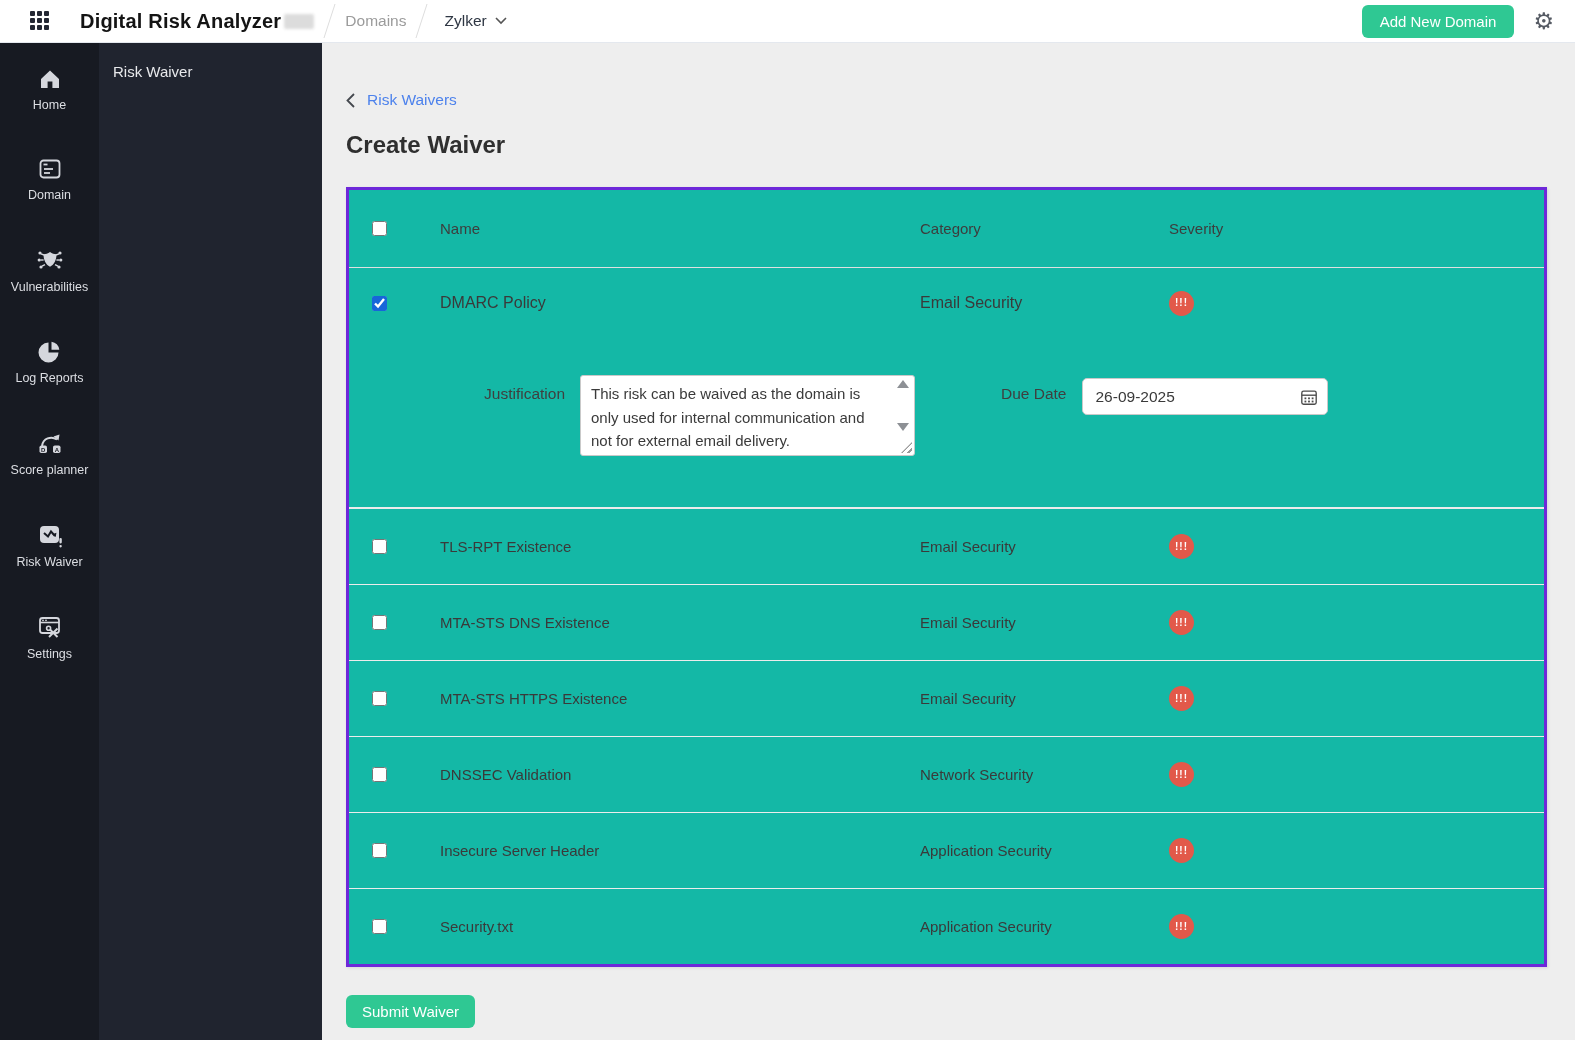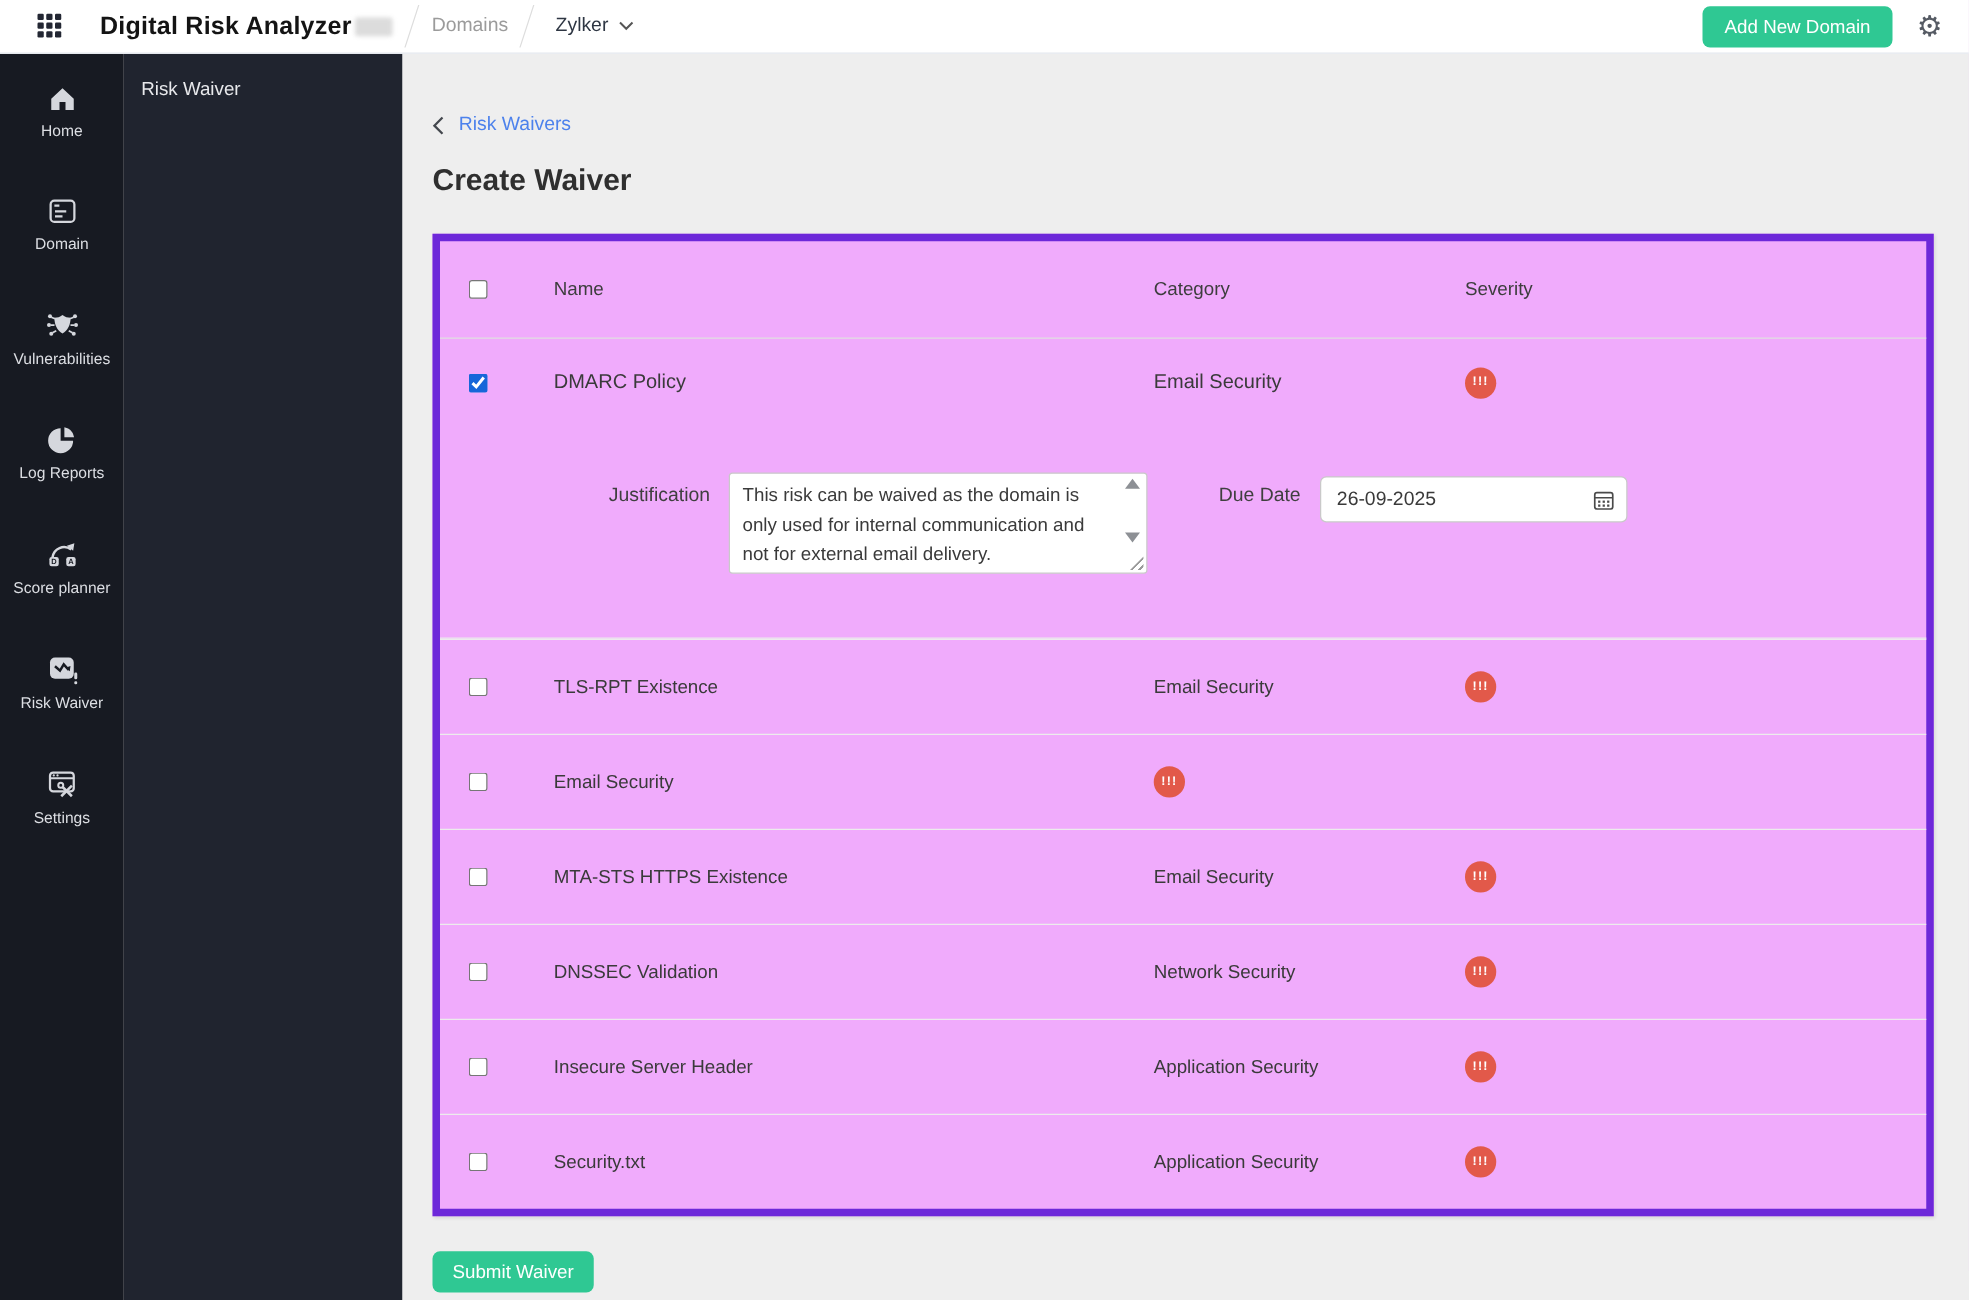--- a/index.html
+++ b/index.html
@@ -34,21 +34,21 @@
   .panel { position:absolute; top:43px; left:99px; bottom:0; width:223px; background:#20242f; }
   .panel-title { color:#e8e9ec; font-size:15px; padding:20px 0 0 14px; }
 
   
   .content { position:absolute; top:43px; left:322px; right:0; bottom:0; background:#eeeeee;
              padding:46px 0 0 24px; }
   .back-row { display:flex; align-items:center; gap:12px; height:22px; cursor:pointer; }
   .back-link { color:#4d82ec; font-size:15.5px; }
   .page-title { font-size:24px; font-weight:bold; color:#2f2f2f; margin-top:20px; }
 
-  .card { margin-top:28px; width:1201px; background:#f0abfc; border:6px solid #6d28d9;
+  .card { margin-top:28px; width:1201px; background:#14b8a6; border:3px solid #6d28d9;
           box-shadow:1px 1px 3px rgba(0,0,0,.10); }
   .cols { display:grid; grid-template-columns:91px 480px 249px 1fr; align-items:center; }
   .cell-check { padding-left:23px; }
   input[type=checkbox] { width:15px; height:15px; accent-color:#1766d9; cursor:pointer; display:block; }
   .thead { height:78px; border-bottom:1px solid #e0e0e0; font-size:15px; color:#3d3d3d; }
   .trow { height:76px; border-top:1px solid #ececec; font-size:15px; color:#3a3a3a; }
   .trow:first-of-type { border-top:none; }
   .row-expanded { border-top:none; }
   .row-expanded .row-line { height:70px; }
   .sev { width:25px; height:25px; border-radius:50%; background:#e2594a; color:#ffffff;
@@ -66,21 +66,21 @@
              padding:6px 26px 6px 10px; background:transparent; }
   .fake-scroll { position:absolute; top:4px; right:4px; bottom:24px; width:14px;
                  display:flex; flex-direction:column; justify-content:space-between; align-items:center; }
   .tri-up { width:0; height:0; border-left:6px solid transparent; border-right:6px solid transparent;
             border-bottom:8px solid #8d9095; }
   .tri-down { width:0; height:0; border-left:6px solid transparent; border-right:6px solid transparent;
               border-top:8px solid #8d9095; }
   .grip { position:absolute; right:2px; bottom:2px; width:11px; height:11px;
           background:repeating-linear-gradient(135deg, transparent 0 3px, #9a9a9a 3px 4.5px);
           clip-path:polygon(100% 0, 100% 100%, 0 100%); }
-  .due-label { margin-left:57px; font-size:15.5px; color:#3f3f3f; margin-top:10px; }
+  .due-label { margin-left:86px; font-size:15.5px; color:#3f3f3f; margin-top:10px; }
   .date-wrap { position:relative; margin-left:16px; margin-top:3px; }
   .date-wrap input { width:246px; height:37px; border:1px solid #c9c9c9; border-radius:5px;
           font-family:"Liberation Sans", sans-serif; font-size:15.5px; color:#3a3a3a; padding:0 34px 0 12px; }
   .cal-icon { position:absolute; right:10px; top:10px; cursor:pointer; }
 
   .submit-row { margin-top:28px; }
   .btn-submit { height:33px; padding:0 16px; }
 </style>
 </head>
 <body>
@@ -262,20 +262,21 @@
       <div>Email Security</div>
       <div>
           <span class="sev">!!!</span>
         </div>
     </div>
 
     <div class="cols trow">
       <div class="cell-check">
           <input type="checkbox" style="">
         </div>
+      <div>MTA-STS DNS Existence</div>
       <div>Email Security</div>
       <div>
           <span class="sev">!!!</span>
         </div>
     </div>
 
     <div class="cols trow">
       <div class="cell-check">
           <input type="checkbox" style="">
         </div>

